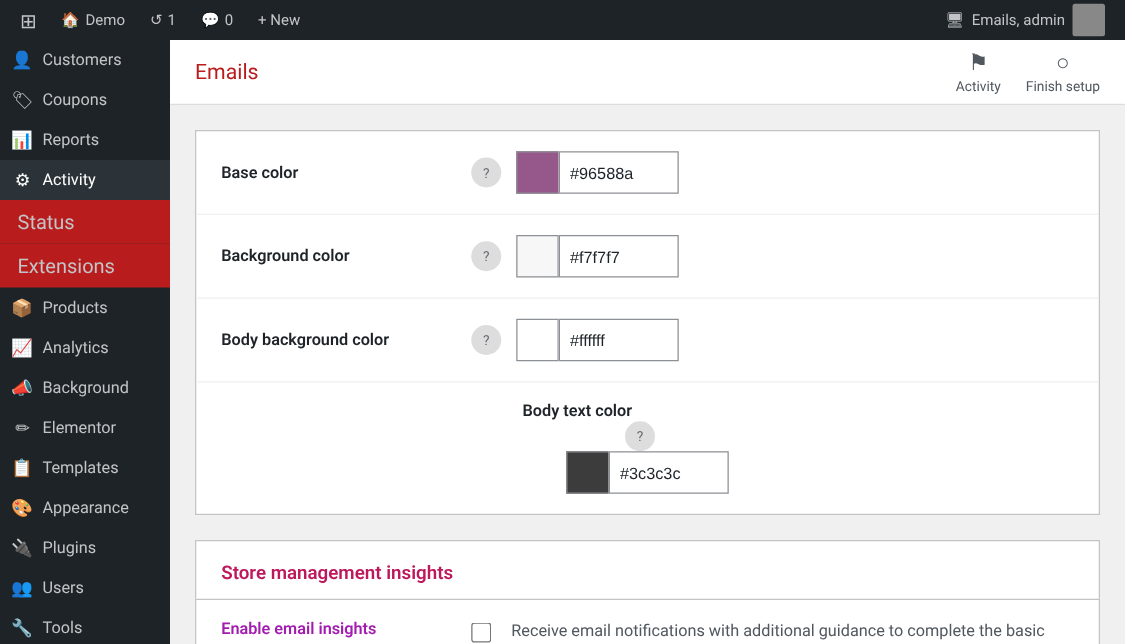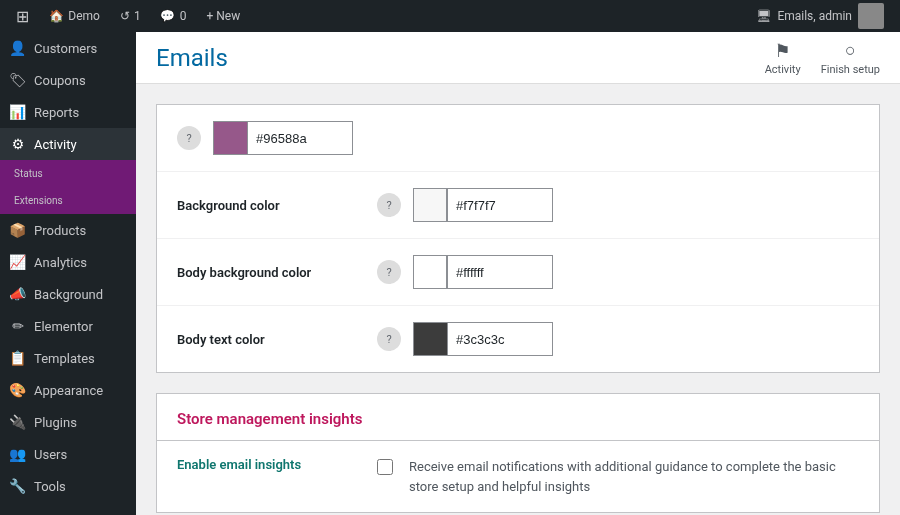--- a/index.html
+++ b/index.html
@@ -48,21 +48,21 @@
       align-items: center;
       gap: 8px;
       padding: 8px 10px;
       cursor: pointer;
       font-size: 13px;
       color: #c3c4c7;
       white-space: nowrap;
     }
     .sidebar-item.active { background: #2c3338; color: #fff; }
     .sidebar-icon { width: 16px; height: 16px; display: flex; align-items: center; justify-content: center; font-size: 14px; flex-shrink: 0; }
-    .sidebar-submenu .sidebar-item { padding-left: 14px; font-size: 10px; background: #701a75; }
+    .sidebar-submenu .sidebar-item { padding-left: 14px; font-size: 16px; background: #b91c1c; }
 
     
     .main-content {
       flex: 1;
       background: #f0f0f1;
       overflow-y: auto;
       display: flex;
       flex-direction: column;
     }
 
@@ -70,38 +70,38 @@
     .main-topbar {
       background: #fff;
       border-bottom: 1px solid #ddd;
       padding: 0 20px;
       height: 52px;
       display: flex;
       align-items: center;
       justify-content: space-between;
       flex-shrink: 0;
     }
-    .main-topbar-title { font-size: 24px; font-weight: 400; color: #0369a1; }
+    .main-topbar-title { font-size: 17px; font-weight: 400; color: #b91c1c; }
     .main-topbar-actions { display: flex; align-items: center; gap: 20px; }
     .topbar-action { display: flex; flex-direction: column; align-items: center; gap: 2px; cursor: pointer; color: #50575e; font-size: 11px; }
     .topbar-action-icon { font-size: 18px; }
 
     
     .content-area { padding: 20px; flex: 1; }
 
     
     .form-section { background: #fff; border: 1px solid #c3c4c7; margin-bottom: 20px; }
     .form-row {
       display: flex;
       align-items: center;
       padding: 16px 20px;
       border-bottom: 1px solid #f0f0f1;
       min-height: 60px;
     }
-    .form-row:last-child { border-bottom: none; }
+    .form-row:last-child { border-bottom: none; flex-direction: column; }
     .form-label {
       width: 200px;
       font-size: 13px;
       color: #1d2327;
       font-weight: 600;
       flex-shrink: 0;
     }
     .form-help {
       width: 24px;
       height: 24px;
@@ -123,41 +123,41 @@
       border: 1px solid #8c8f94;
       border-right: none;
       cursor: pointer;
       flex-shrink: 0;
     }
     .color-input {
       border: 1px solid #8c8f94;
       padding: 5px 8px;
       font-size: 13px;
       height: 34px;
-      width: 106px;
+      width: 96px;
       color: #1d2327;
       outline: none;
     }
 
     
     .section-heading {
       font-size: 15px;
       font-weight: 600;
       color: #be185d;
       margin-bottom: 0;
       padding: 16px 20px 12px;
       background: #fff;
       border: 1px solid #c3c4c7;
       border-bottom: none;
     }
 
     
     .insights-form { background: #fff; border: 1px solid #c3c4c7; }
     .insights-row { display: flex; align-items: flex-start; padding: 16px 20px; }
-    .insights-label { width: 200px; font-size: 13px; font-weight: 600; color: #0f766e; flex-shrink: 0; }
+    .insights-label { width: 200px; font-size: 13px; font-weight: 600; color: #a21caf; flex-shrink: 0; }
     .insights-content { display: flex; align-items: flex-start; gap: 16px; flex: 1; }
     .insights-text { font-size: 13px; color: #50575e; line-height: 1.5; }
     .checkbox-input { width: 16px; height: 16px; margin-top: 2px; flex-shrink: 0; cursor: pointer; }
   </style>
 </head>
 <body>
 
 <div class="admin-bar">
   <div class="admin-bar-item">
     <span style="font-size:16px;">⊞</span>
@@ -269,20 +269,21 @@
           <span>Finish setup</span>
         </div>
       </div>
     </div>
 
     <div class="content-area">
 
       <div class="form-section">
 
         <div class="form-row">
+          <div class="form-label">Base color</div>
           <div class="form-help">?</div>
           <div class="color-field">
             <div class="color-swatch" style="background:#96588a;"></div>
             <input class="color-input" type="text" value="#96588a" style="">
           </div>
         </div>
 
         <div class="form-row">
           <div class="form-label">Background color</div>
           <div class="form-help">?</div>

